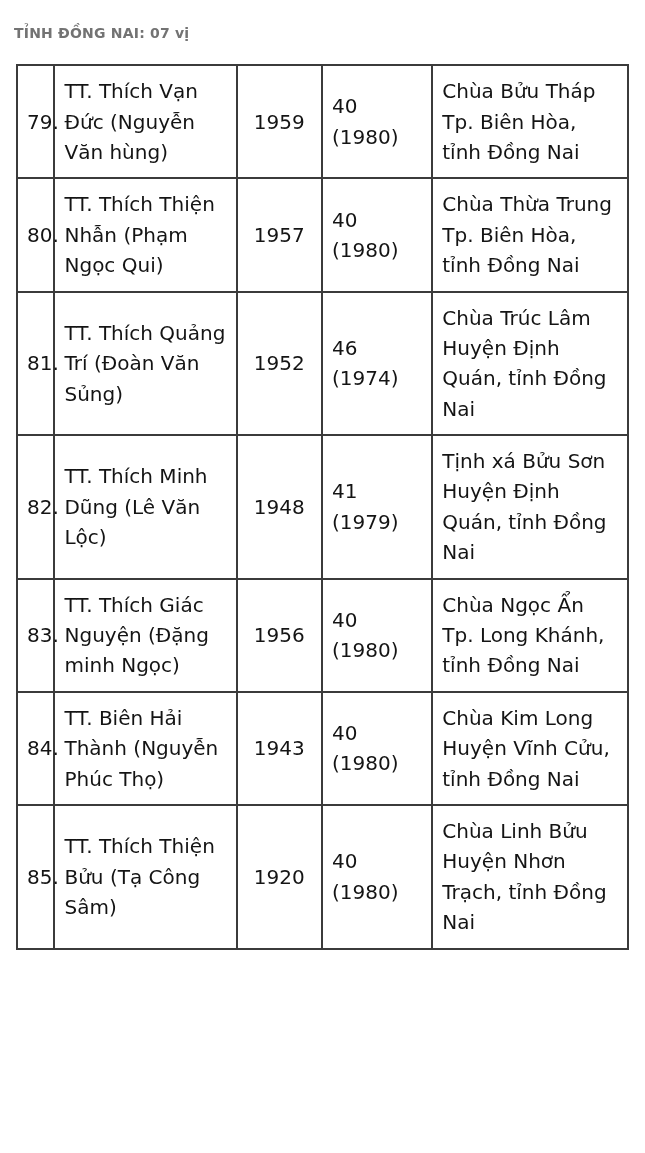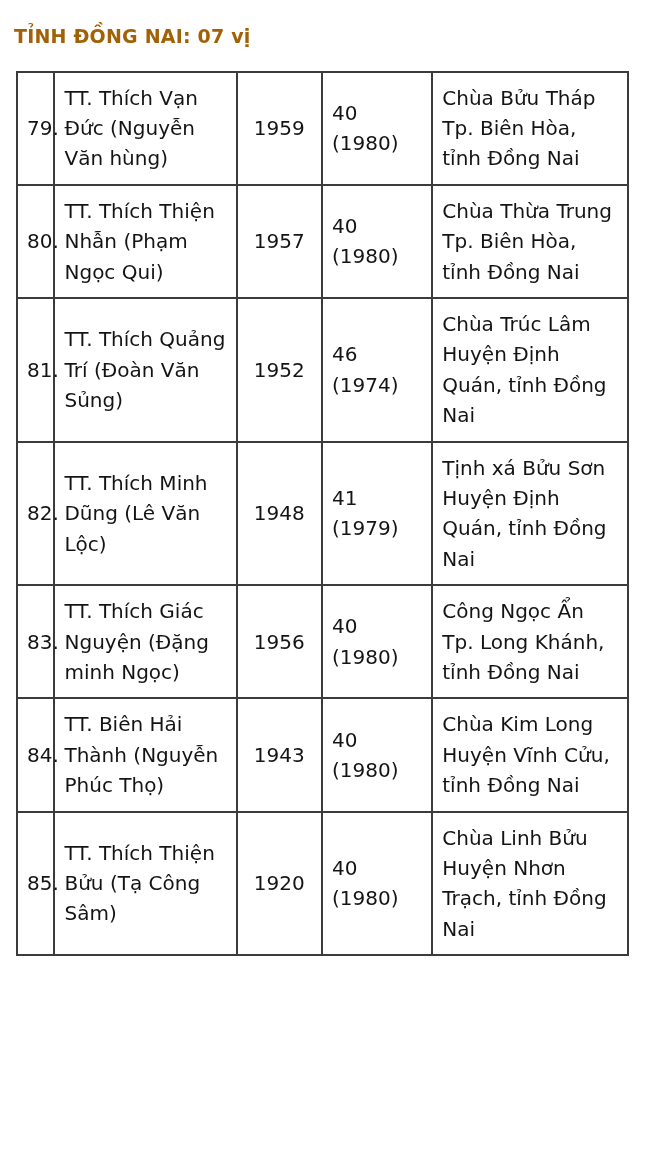--- a/index.html
+++ b/index.html
@@ -16,23 +16,23 @@
   }
   .page {
     width: 645px;
     height: 1153px;
     box-sizing: border-box;
     padding: 0;
     position: relative;
     background: #fff;
   }
   .heading {
-    font-size: 19px;
+    font-size: 14px;
     font-weight: bold;
-    color: #a16207;
+    color: #737373;
     padding: 24px 0 0 14px;
     letter-spacing: 0.2px;
     line-height: 1.3;
   }
   .table-wrap {
     padding: 22px 16px 0 16px;
     box-sizing: border-box;
   }
   table.roster {
     width: 613px;
@@ -129,21 +129,21 @@
           <td class="c-place">Tịnh xá Bửu Sơn Huyện Định Quán, tỉnh Đồng Nai</td>
         </tr>
         <tr>
           <td class="c-index">83.</td>
           <td class="c-name">TT. Thích Giác Nguyện (Đặng minh Ngọc)</td>
           <td class="c-year">1956</td>
           <td class="c-age">
             <span class="age-line">40</span>
             <span class="age-line">(1980)</span>
           </td>
-          <td class="c-place">Công Ngọc Ẩn Tp. Long Khánh, tỉnh Đồng Nai</td>
+          <td class="c-place">Chùa Ngọc Ẩn Tp. Long Khánh, tỉnh Đồng Nai</td>
         </tr>
         <tr>
           <td class="c-index">84.</td>
           <td class="c-name">TT. Biên Hải Thành (Nguyễn Phúc Thọ)</td>
           <td class="c-year">1943</td>
           <td class="c-age">
             <span class="age-line">40</span>
             <span class="age-line">(1980)</span>
           </td>
           <td class="c-place">Chùa Kim Long Huyện Vĩnh Cửu, tỉnh Đồng Nai</td>

